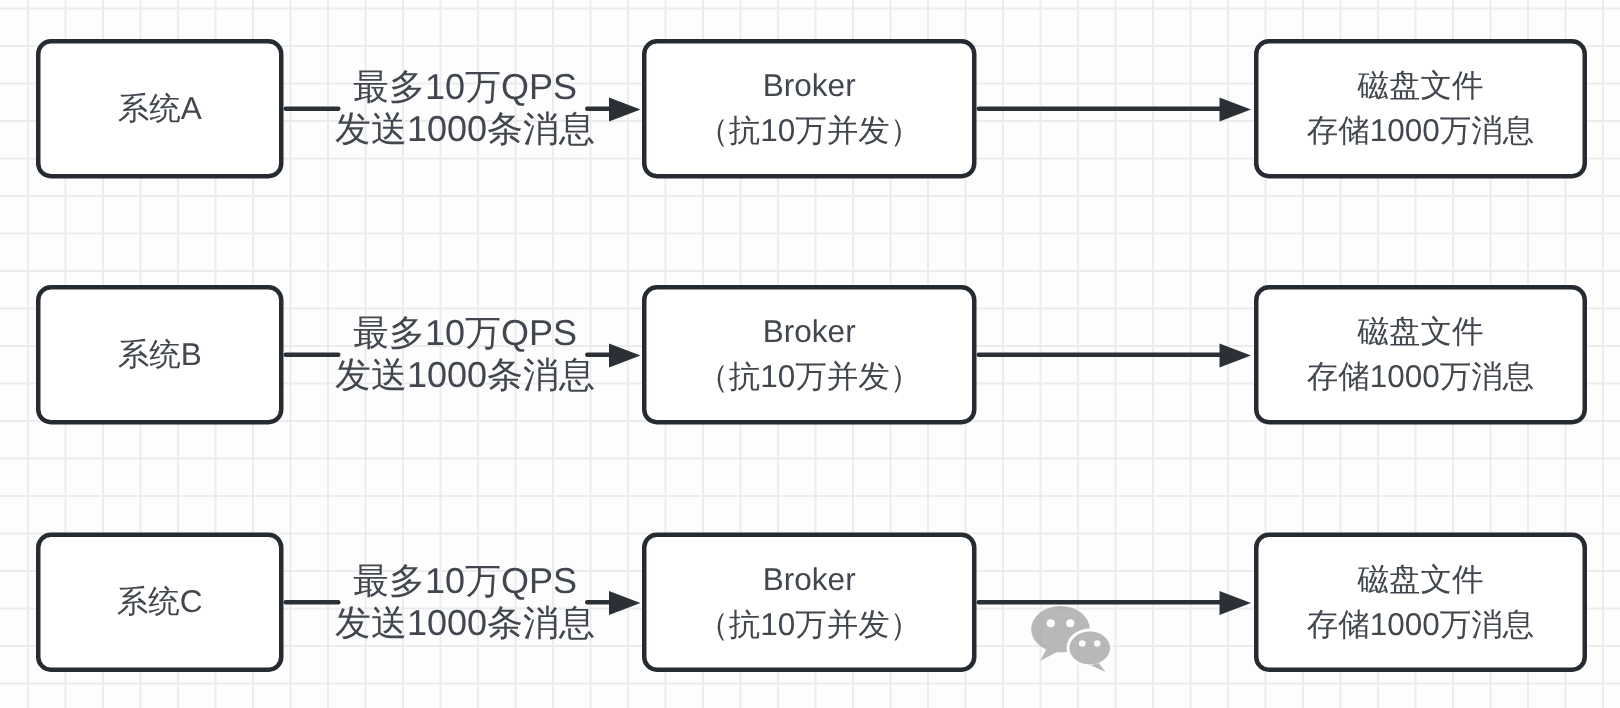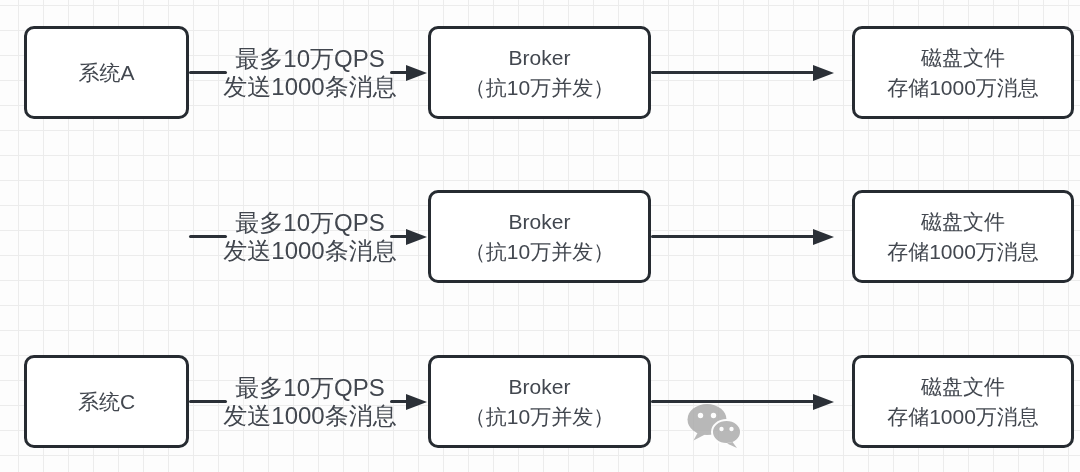--- a/index.html
+++ b/index.html
@@ -31,21 +31,21 @@
     border-radius:10px;
     display:flex;flex-direction:column;
     align-items:center;justify-content:center;
     color:#42474f;
     font-size:21px;line-height:30px;
     text-align:center;
     z-index:2;
   }
   .node-source{left:24px;width:165px;}
   .node-broker{left:428px;width:223px;}
-  .node-disk{left:836px;width:222px;margin-left:16px;}
+  .node-disk{left:836px;width:222px;}
 
   .edge-seg{
     position:absolute;top:45px;height:3px;
     background:#2b3037;border-radius:2px;z-index:1;
   }
   .seg1{left:189px;width:38px;}
   .seg2{left:390px;width:18px;}
   .seg3{left:651px;width:166px;}
 
   .arrowhead{
@@ -101,20 +101,23 @@
     </div>
     <div class="edge-seg seg3"></div>
     <div class="arrowhead ah2"></div>
     <div class="node node-disk">
       <div>磁盘文件</div>
       <div>存储1000万消息</div>
     </div>
   </div>
 
   <div class="row row-2">
+    <div class="node node-source">
+      <div>系统B</div>
+    </div>
     <div class="edge-seg seg1"></div>
     <div class="edge-label">
       <div>最多10万QPS</div>
       <div>发送1000条消息</div>
     </div>
     <div class="edge-seg seg2"></div>
     <div class="arrowhead ah1"></div>
     <div class="node node-broker">
       <div>Broker</div>
       <div>（抗10万并发）</div>

